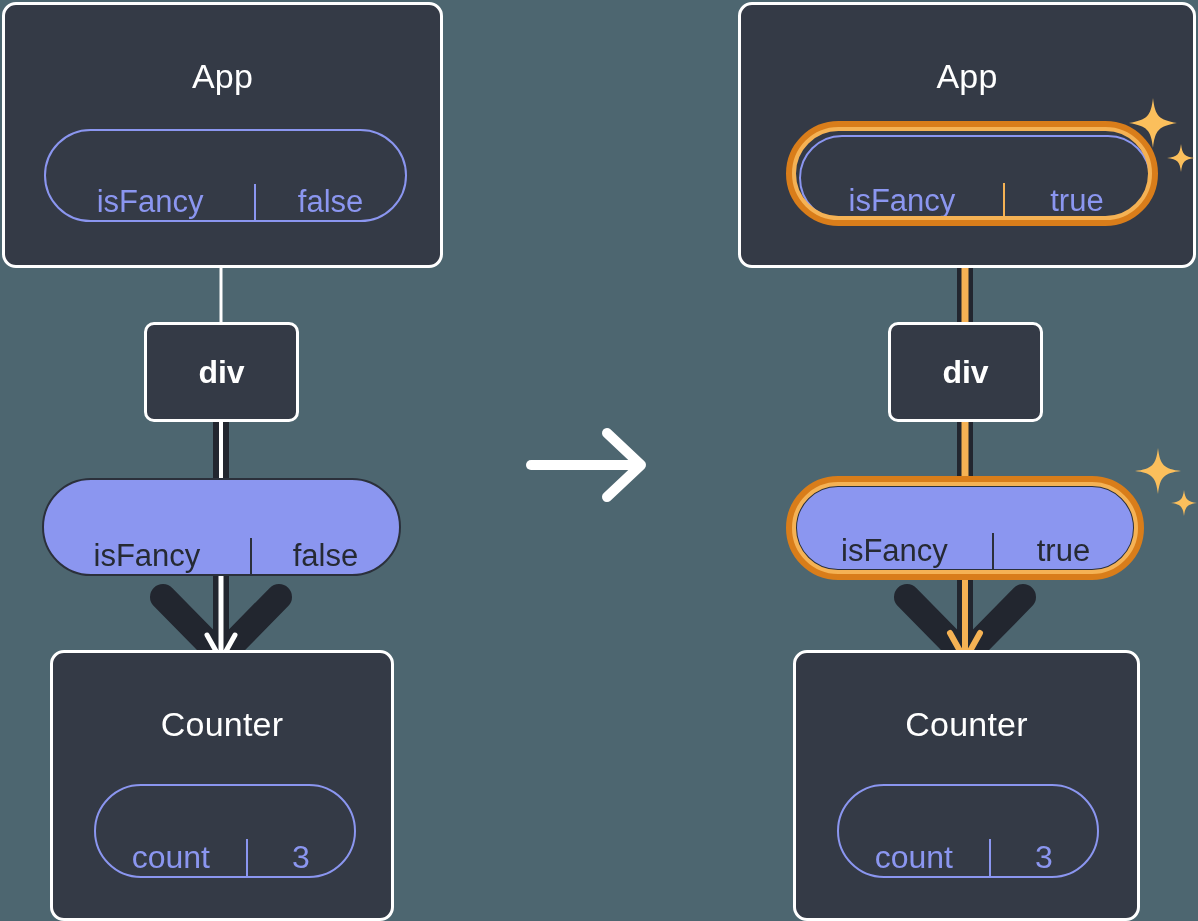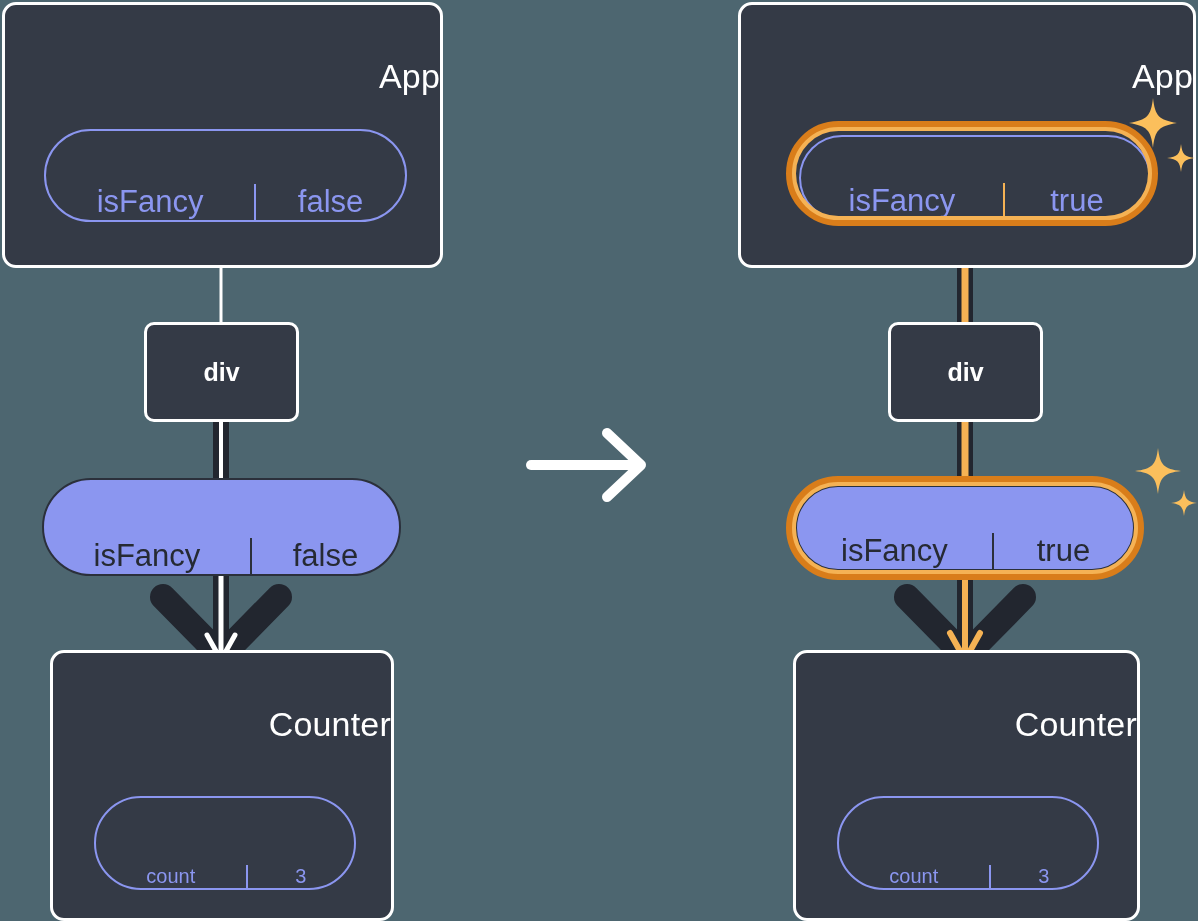--- a/index.html
+++ b/index.html
@@ -32,39 +32,39 @@
     position: absolute;
     background: #343a46;
     border: 3px solid #ffffff;
     border-radius: 14px;
     box-sizing: border-box;
   }
   .panel-title {
     position: absolute;
     left: 0;
     right: 0;
-    text-align: right;
+    text-align: center;
     color: #ffffff;
     font-size: 34px;
     font-weight: 400;
     letter-spacing: 0.2px;
   }
 
   
   .divbox {
     position: absolute;
     background: #343a46;
     border: 3px solid #ffffff;
     border-radius: 10px;
     box-sizing: border-box;
     display: flex;
     align-items: center;
     justify-content: center;
     color: #ffffff;
-    font-size: 25px;
+    font-size: 32px;
     font-weight: 700;
   }
 
   
   .pill {
     position: absolute;
     box-sizing: border-box;
     display: flex;
     align-items: flex-end;
     border-radius: 999px;
@@ -92,21 +92,21 @@
   .pill.filled  .cell.name { color: #262a33; }
   .pill.filled  .cell.val  { color: #262a33; border-left: 2px solid #2b303b; }
 
   .pill.hl.outline .cell.val { border-left-color: #f5b254; }
 
   .pill .cell.val.bold { font-weight: 400; }
 
   
   .pill.app-pill { font-size: 31px; }
   .pill.mid-pill { font-size: 31px; }
-  .pill.count-pill { font-size: 20px; margin-top: 12px; }
+  .pill.count-pill { font-size: 32px; }
 
   
   .hl-ring {
     position: absolute;
     border-radius: 999px;
     box-sizing: border-box;
     border: 7px solid #d97d1a;
     pointer-events: none;
   }
   .hl-ring::after {

